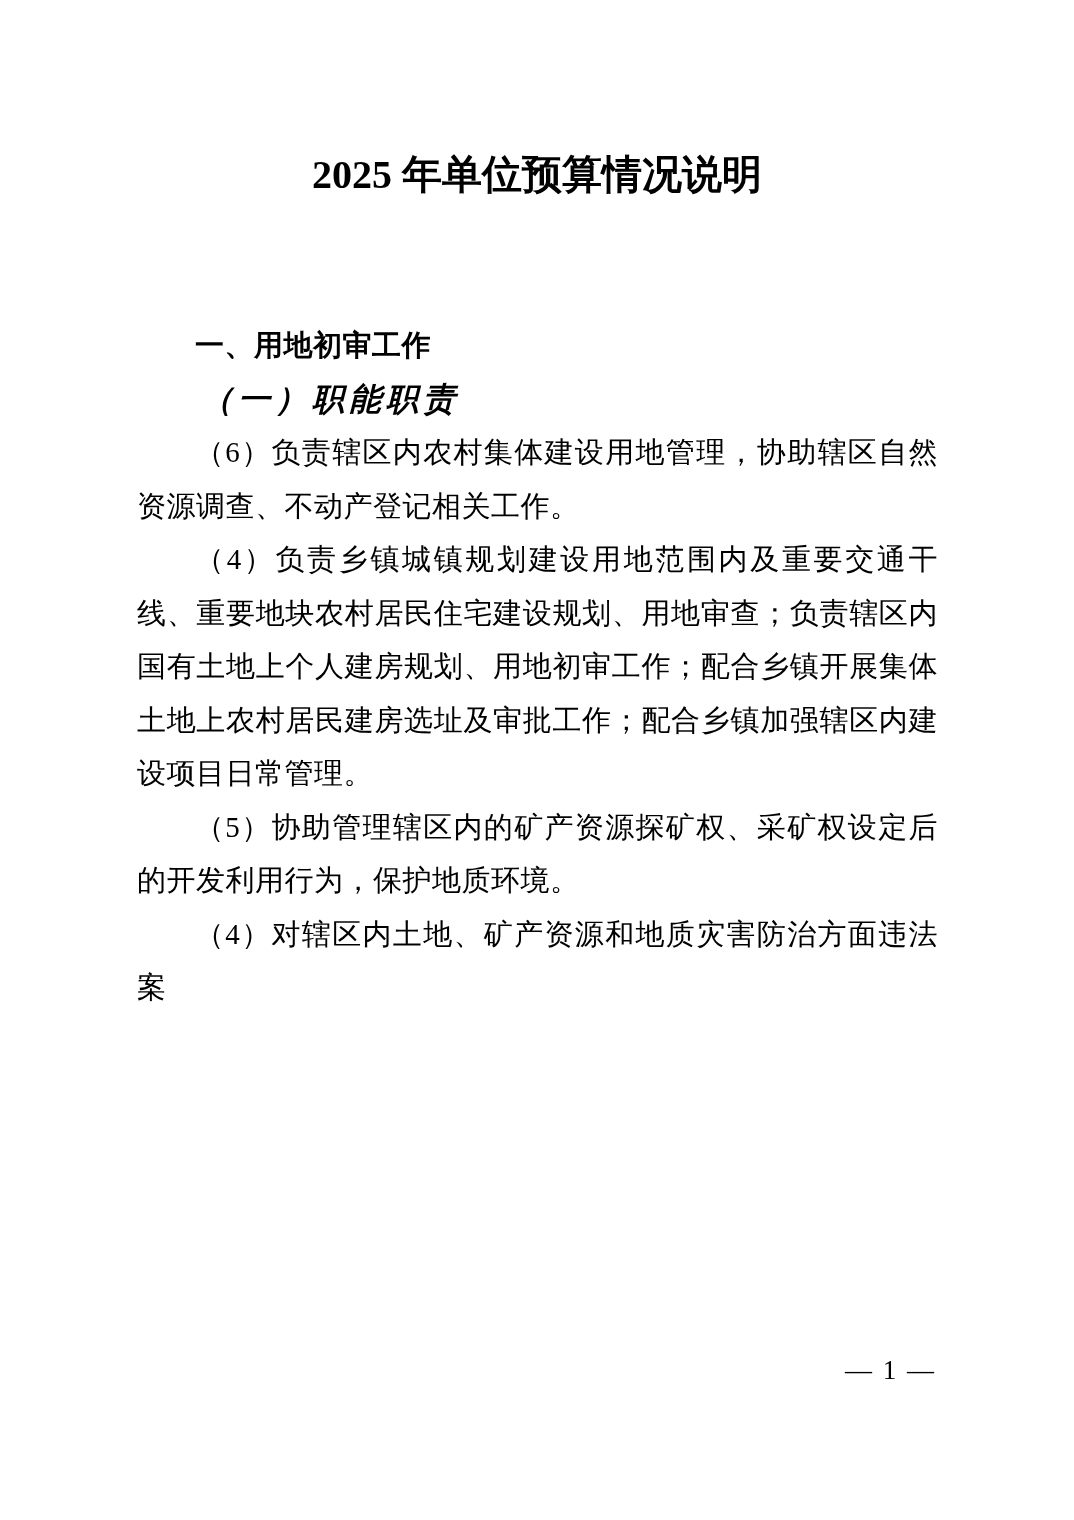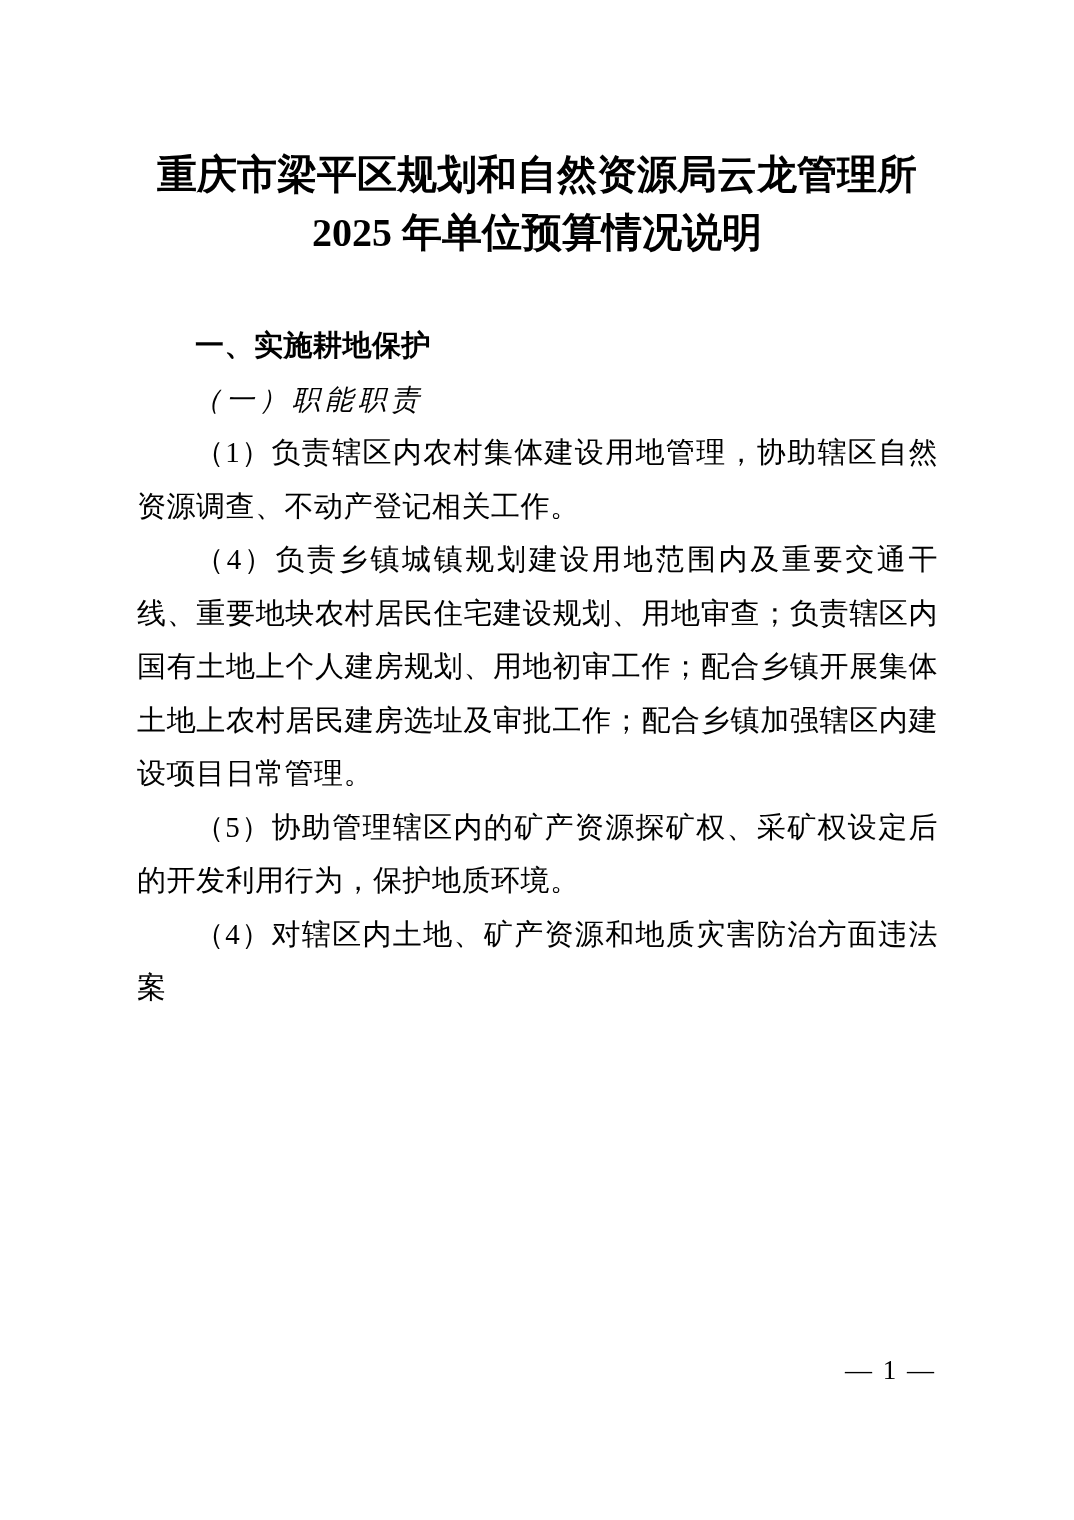--- a/index.html
+++ b/index.html
@@ -50,22 +50,22 @@
     font-size: 29px;
     line-height: 53.5px;
     text-indent: 2em;
     text-align: left;
     letter-spacing: 0.5px;
   }
   .subsection-heading {
     margin: 0;
     font-family: "Liberation Serif", "DejaVu Serif", serif;
     font-style: italic;
-    font-weight: normal;
-    font-size: 28px;
+    font-weight: bold;
+    font-size: 32px;
     line-height: 53.5px;
     text-indent: 2em;
     text-align: left;
     letter-spacing: 5px;
   }
   .doc-body p {
     margin: 0;
     text-indent: 2em;
     letter-spacing: 0.5px;
     word-break: break-all;
@@ -81,32 +81,31 @@
     color: #000000;
     letter-spacing: 2px;
   }
 </style>
 </head>
 <body>
 
 <div class="page">
 
   <h1 class="doc-title">
-    <span class="title-line">重庆市梁平区规划和自然资源局云龙管理所</span>
     <span class="title-line">2025 年单位预算情况说明</span>
   </h1>
 
   <div class="doc-body">
-    <h2 class="section-heading">一、实施耕地保护</h2>
+    <h2 class="section-heading">一、用地初审工作</h2>
 
     <h3 class="subsection-heading">（一）职能职责</h3>
 
 
 
-    <p>（1）负责辖区内农村集体建设用地管理，协助辖区自然资源调查、不动产登记相关工作。</p>
+    <p>（6）负责辖区内农村集体建设用地管理，协助辖区自然资源调查、不动产登记相关工作。</p>
 
     <p>（4）负责乡镇城镇规划建设用地范围内及重要交通干线、重要地块农村居民住宅建设规划、用地审查；负责辖区内国有土地上个人建房规划、用地初审工作；配合乡镇开展集体土地上农村居民建房选址及审批工作；配合乡镇加强辖区内建设项目日常管理。</p>
 
     <p>（5）协助管理辖区内的矿产资源探矿权、采矿权设定后的开发利用行为，保护地质环境。</p>
 
     <p>（4）对辖区内土地、矿产资源和地质灾害防治方面违法案</p>
   </div>
 
   <div class="page-footer">— 1 —</div>
 

